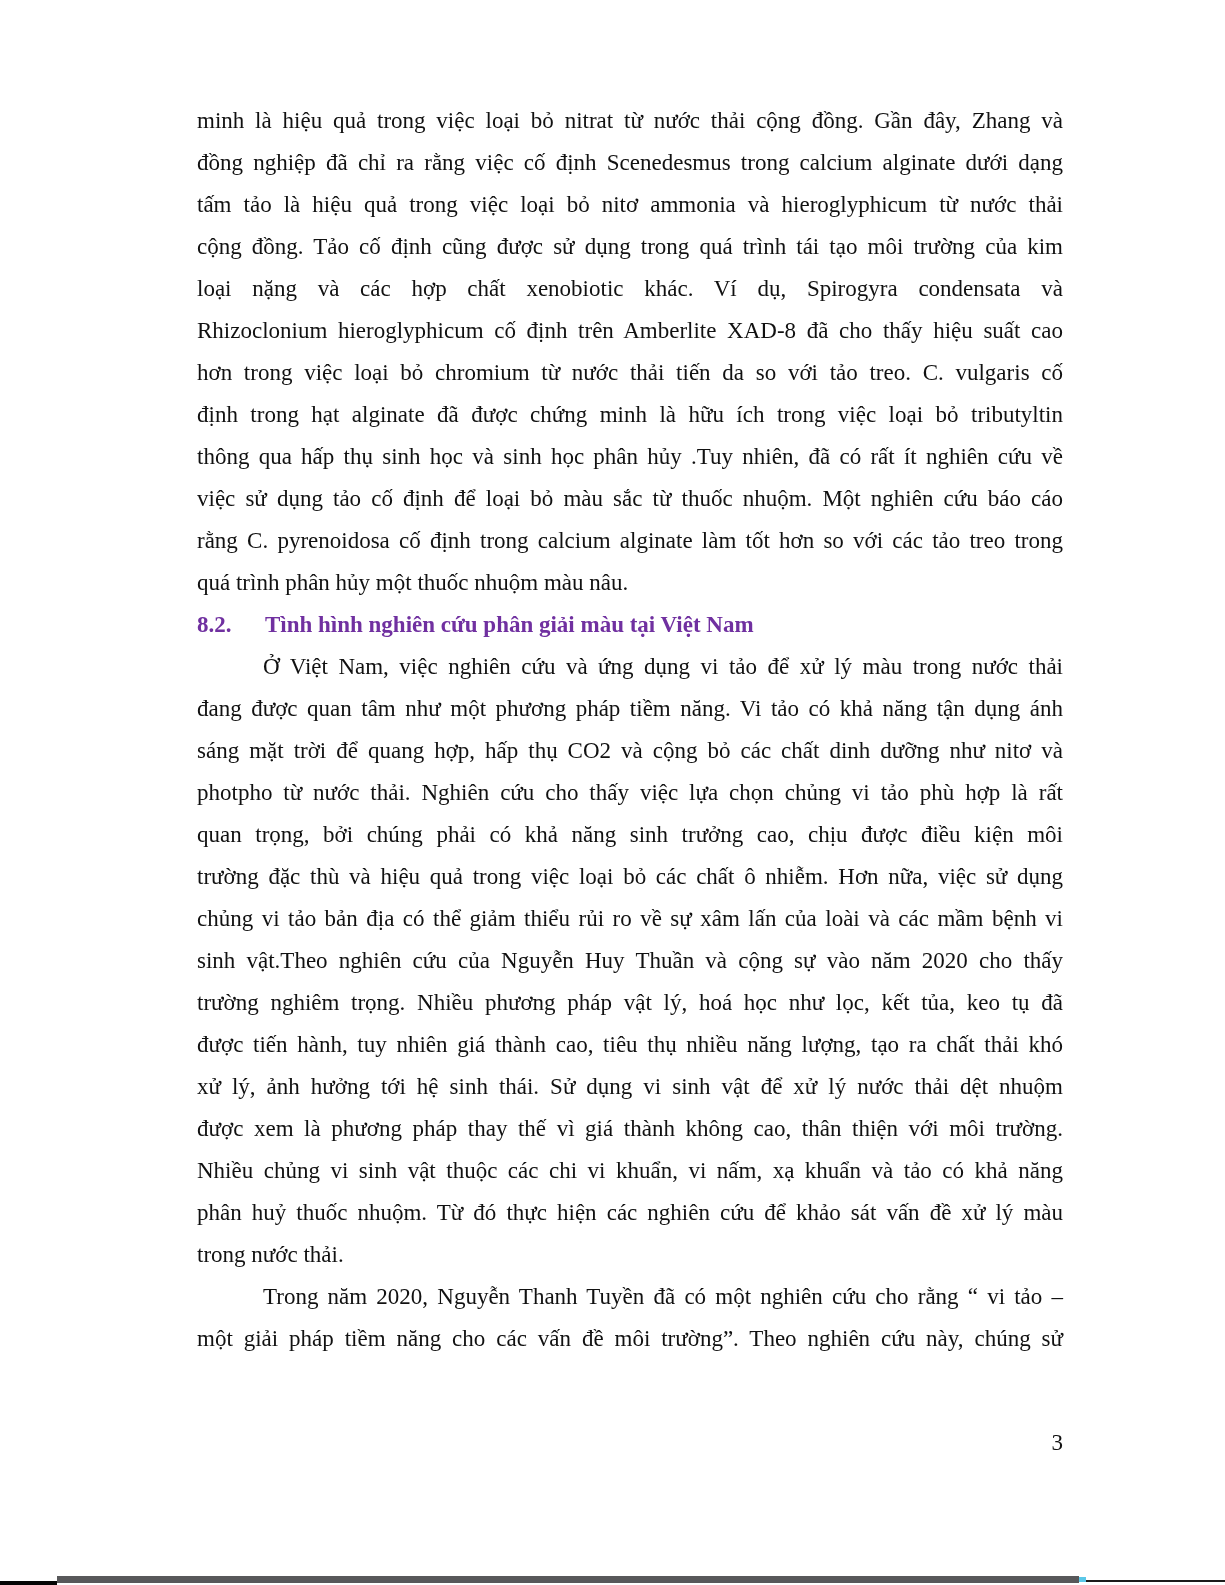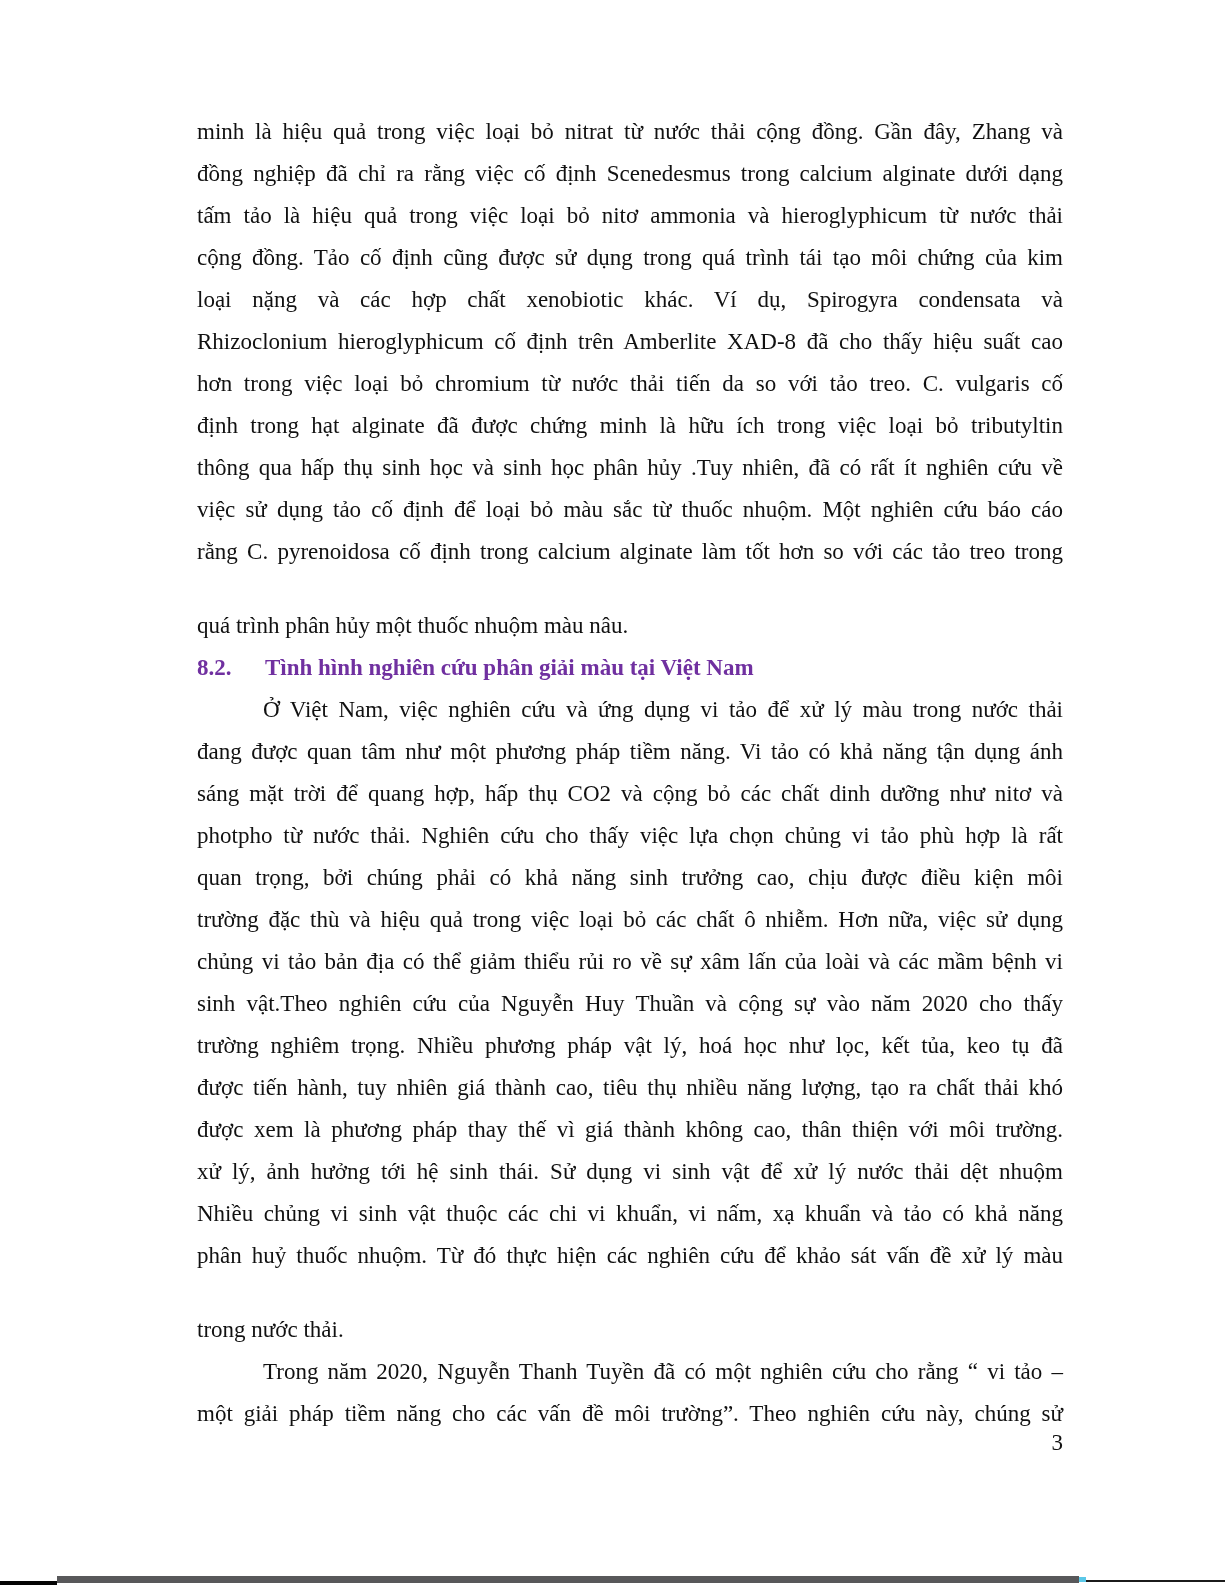--- a/index.html
+++ b/index.html
@@ -6,36 +6,35 @@
   .page{
     position:relative;
     width:1225px;height:1585px;
     background:#ffffff;
     overflow:hidden;
     font-family:"Liberation Serif","DejaVu Serif",serif;
     color:#111111;
   }
   .text-column{
     position:absolute;
-    left:197px;top:111px;width:866px;
+    left:197px;top:100px;width:866px;
   }
   .line{
     font-size:23px;
     line-height:42px;
     white-space:normal;
     color:#111111;
   }
   .just{
     text-align:justify;
     text-align-last:justify;
   }
   .last{
     text-align:left;
     text-align-last:left;
-    margin-top:32px;
   }
   .indent{ text-indent:66px; }
   .heading{
     font-weight:bold;
     font-size:23px;
     line-height:42px;
     color:#7030A0;
   }
   .h-num{
     display:inline-block;
@@ -55,42 +54,42 @@
 </style>
 </head>
 <body>
 
 <div class="page">
 
   <div class="text-column">
       <div class="line just">minh là hiệu quả trong việc loại bỏ nitrat từ nước thải cộng đồng. Gần đây, Zhang và</div>
       <div class="line just">đồng nghiệp  đã chỉ ra rằng việc cố định Scenedesmus trong calcium alginate dưới dạng</div>
       <div class="line just">tấm tảo là hiệu quả trong việc loại bỏ nitơ ammonia và hieroglyphicum từ nước thải</div>
-      <div class="line just">cộng đồng. Tảo cố định cũng được sử dụng trong quá trình tái tạo môi chứng của kim</div>
+      <div class="line just">cộng đồng. Tảo cố định cũng được sử dụng trong quá trình tái tạo môi trường của kim</div>
       <div class="line just">loại nặng và các hợp chất xenobiotic khác. Ví dụ, Spirogyra condensata và</div>
       <div class="line just">Rhizoclonium hieroglyphicum cố định trên Amberlite XAD-8 đã cho thấy hiệu suất cao</div>
       <div class="line just">hơn trong việc loại bỏ chromium từ nước thải tiến da so với tảo treo. C. vulgaris cố</div>
       <div class="line just">định trong hạt alginate đã được chứng minh là hữu ích trong việc loại bỏ tributyltin</div>
       <div class="line just">thông qua hấp thụ sinh học và sinh học phân hủy .Tuy nhiên, đã có rất ít nghiên cứu về</div>
       <div class="line just">việc sử dụng tảo cố định để loại bỏ màu sắc từ thuốc nhuộm. Một nghiên cứu báo cáo</div>
       <div class="line just">rằng C. pyrenoidosa cố định trong calcium alginate làm tốt hơn so với các tảo treo trong</div>
       <div class="line last">quá trình phân hủy một thuốc nhuộm màu nâu.</div>
       <div class="line heading" style="color: rgb(112, 48, 160);"><span class="h-num">8.2.</span><span class="h-text">Tình hình nghiên cứu phân giải màu tại Việt Nam</span></div>
       <div class="line just indent">Ở Việt Nam, việc nghiên cứu và ứng dụng vi tảo để xử lý màu trong nước thải</div>
       <div class="line just">đang được quan tâm như một phương pháp tiềm năng. Vi tảo có khả năng tận dụng ánh</div>
       <div class="line just">sáng mặt trời để quang hợp, hấp thụ CO2 và cộng bỏ các chất dinh dưỡng như nitơ và</div>
       <div class="line just">photpho từ nước thải. Nghiên cứu cho thấy việc lựa chọn chủng vi tảo phù hợp là rất</div>
       <div class="line just">quan trọng, bởi chúng phải có khả năng sinh trưởng cao, chịu được điều kiện môi</div>
       <div class="line just">trường đặc thù và hiệu quả trong việc loại bỏ các chất ô nhiễm. Hơn nữa, việc sử dụng</div>
       <div class="line just">chủng vi tảo bản địa có thể giảm thiểu rủi ro về sự xâm lấn của loài và các mầm bệnh vi</div>
       <div class="line just">sinh vật.Theo nghiên cứu của Nguyễn Huy Thuần và cộng sự vào năm 2020 cho thấy</div>
       <div class="line just">trường nghiêm trọng. Nhiều phương pháp vật lý, hoá học như lọc, kết tủa, keo tụ đã</div>
       <div class="line just">được tiến hành, tuy nhiên giá thành cao, tiêu thụ nhiều năng lượng, tạo ra chất thải khó</div>
+      <div class="line just">xử lý, ảnh hưởng tới hệ sinh thái. Sử dụng vi sinh vật để xử lý nước thải dệt nhuộm</div>
       <div class="line just">được xem là phương pháp thay thế vì giá thành không cao, thân thiện với môi trường.</div>
-      <div class="line just">xử lý, ảnh hưởng tới hệ sinh thái. Sử dụng vi sinh vật để xử lý nước thải dệt nhuộm</div>
       <div class="line just">Nhiều chủng vi sinh vật thuộc các chi vi khuẩn, vi nấm, xạ khuẩn và tảo có khả năng</div>
       <div class="line just">phân huỷ thuốc nhuộm. Từ đó thực hiện các nghiên cứu để khảo sát vấn đề xử lý màu</div>
       <div class="line last">trong nước thải.</div>
       <div class="line just indent">Trong năm 2020, Nguyễn Thanh Tuyền đã có một nghiên cứu cho rằng “ vi tảo –</div>
       <div class="line just">một giải pháp tiềm năng cho các vấn đề môi trường”. Theo nghiên cứu này, chúng sử</div>
     </div>
 
   <div class="page-number">3</div>
 
   <div class="bottom-bar bar-gray" style="background: rgb(88, 88, 90);"></div>

